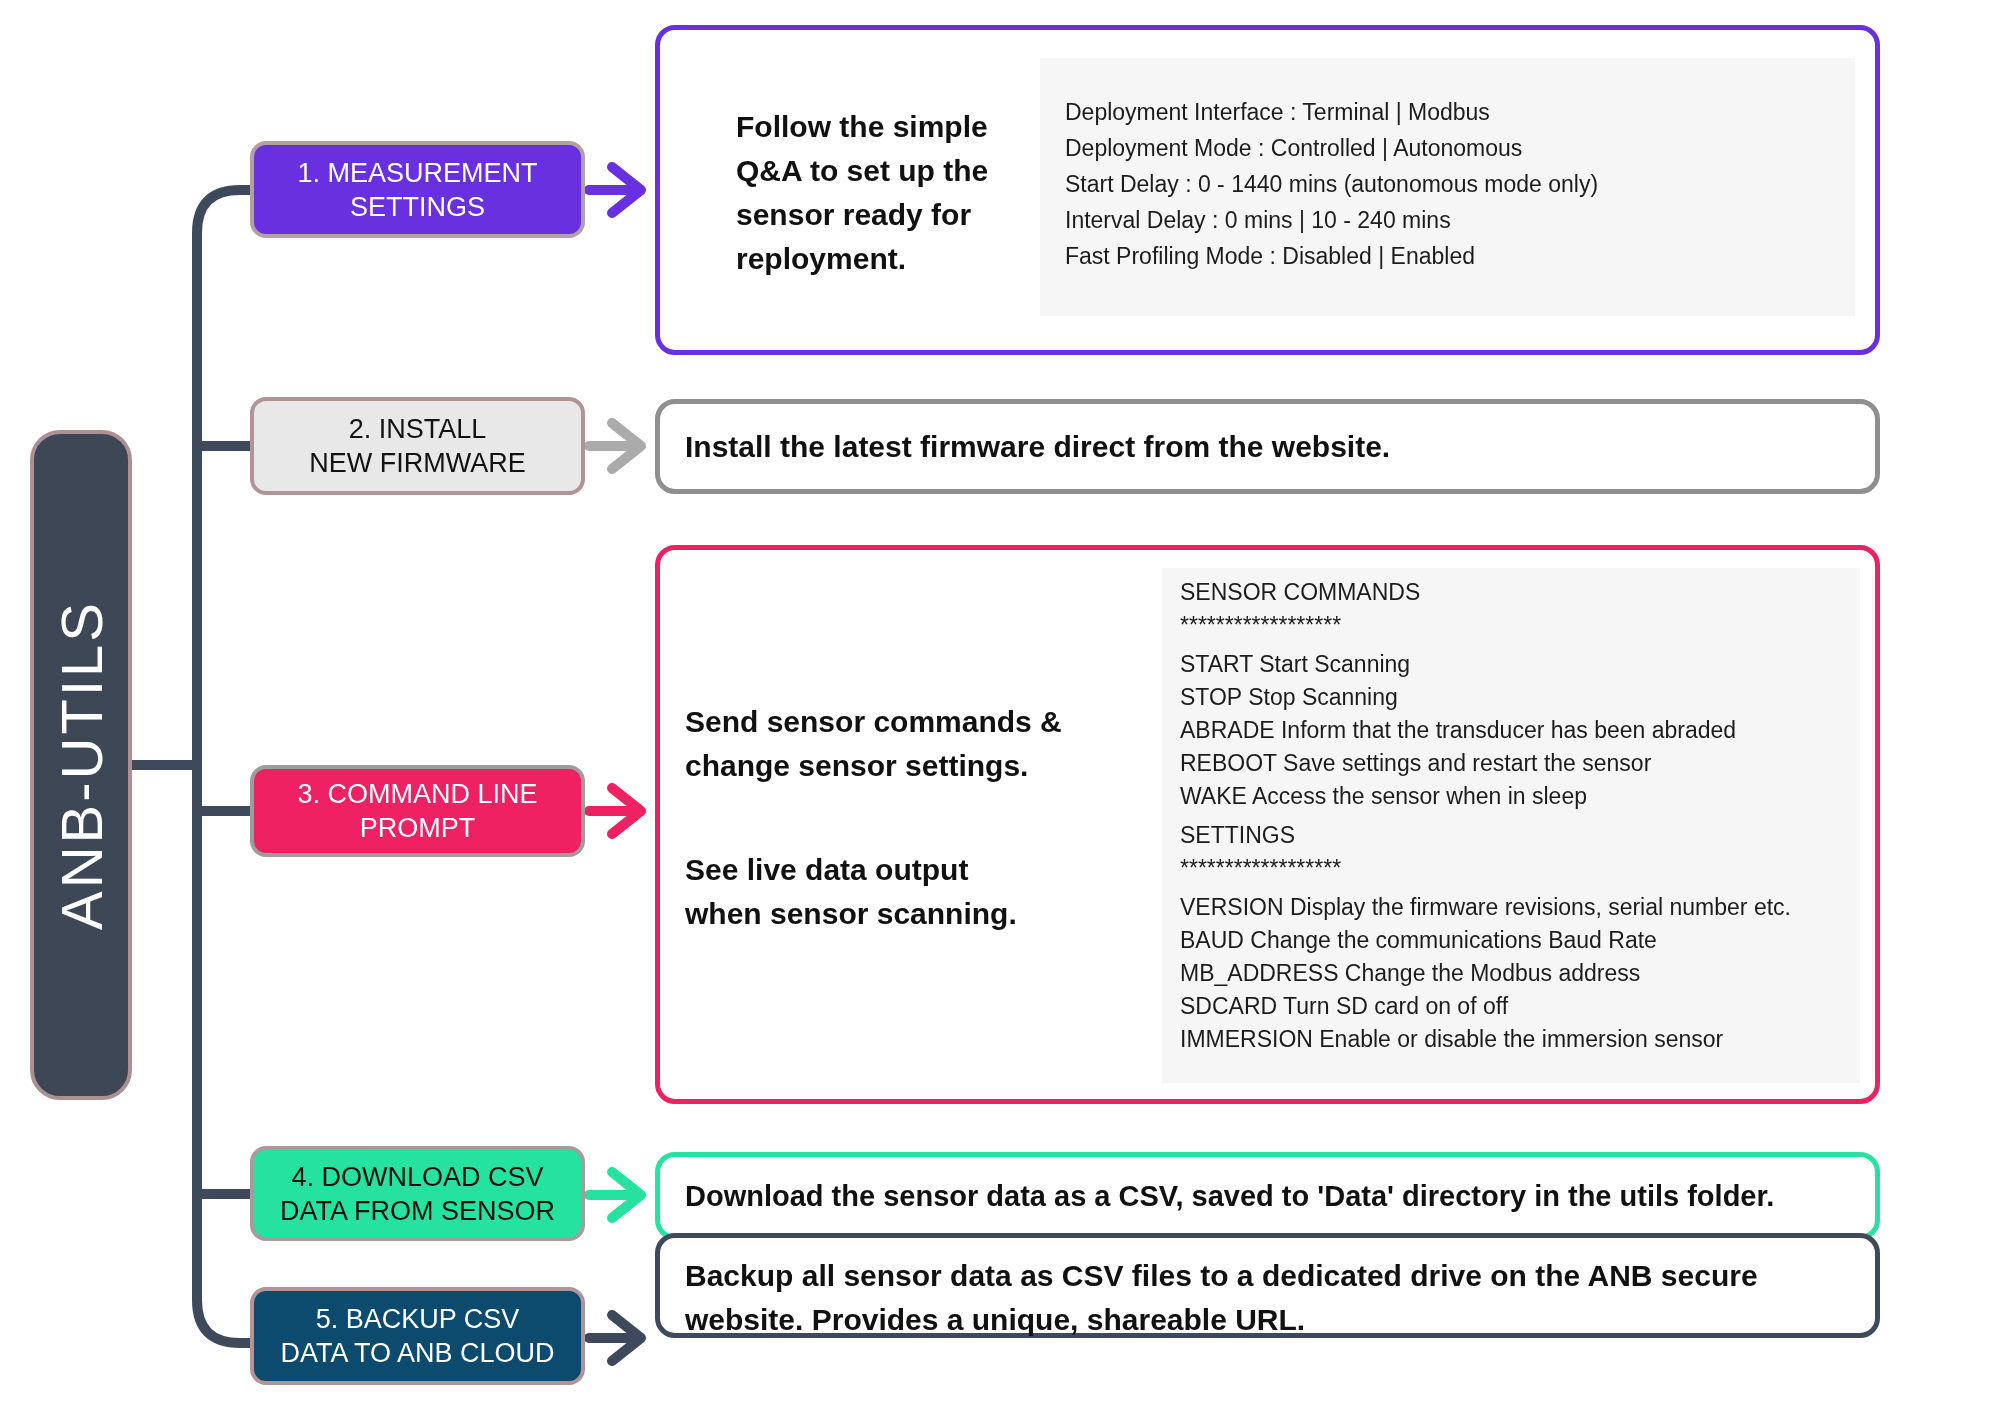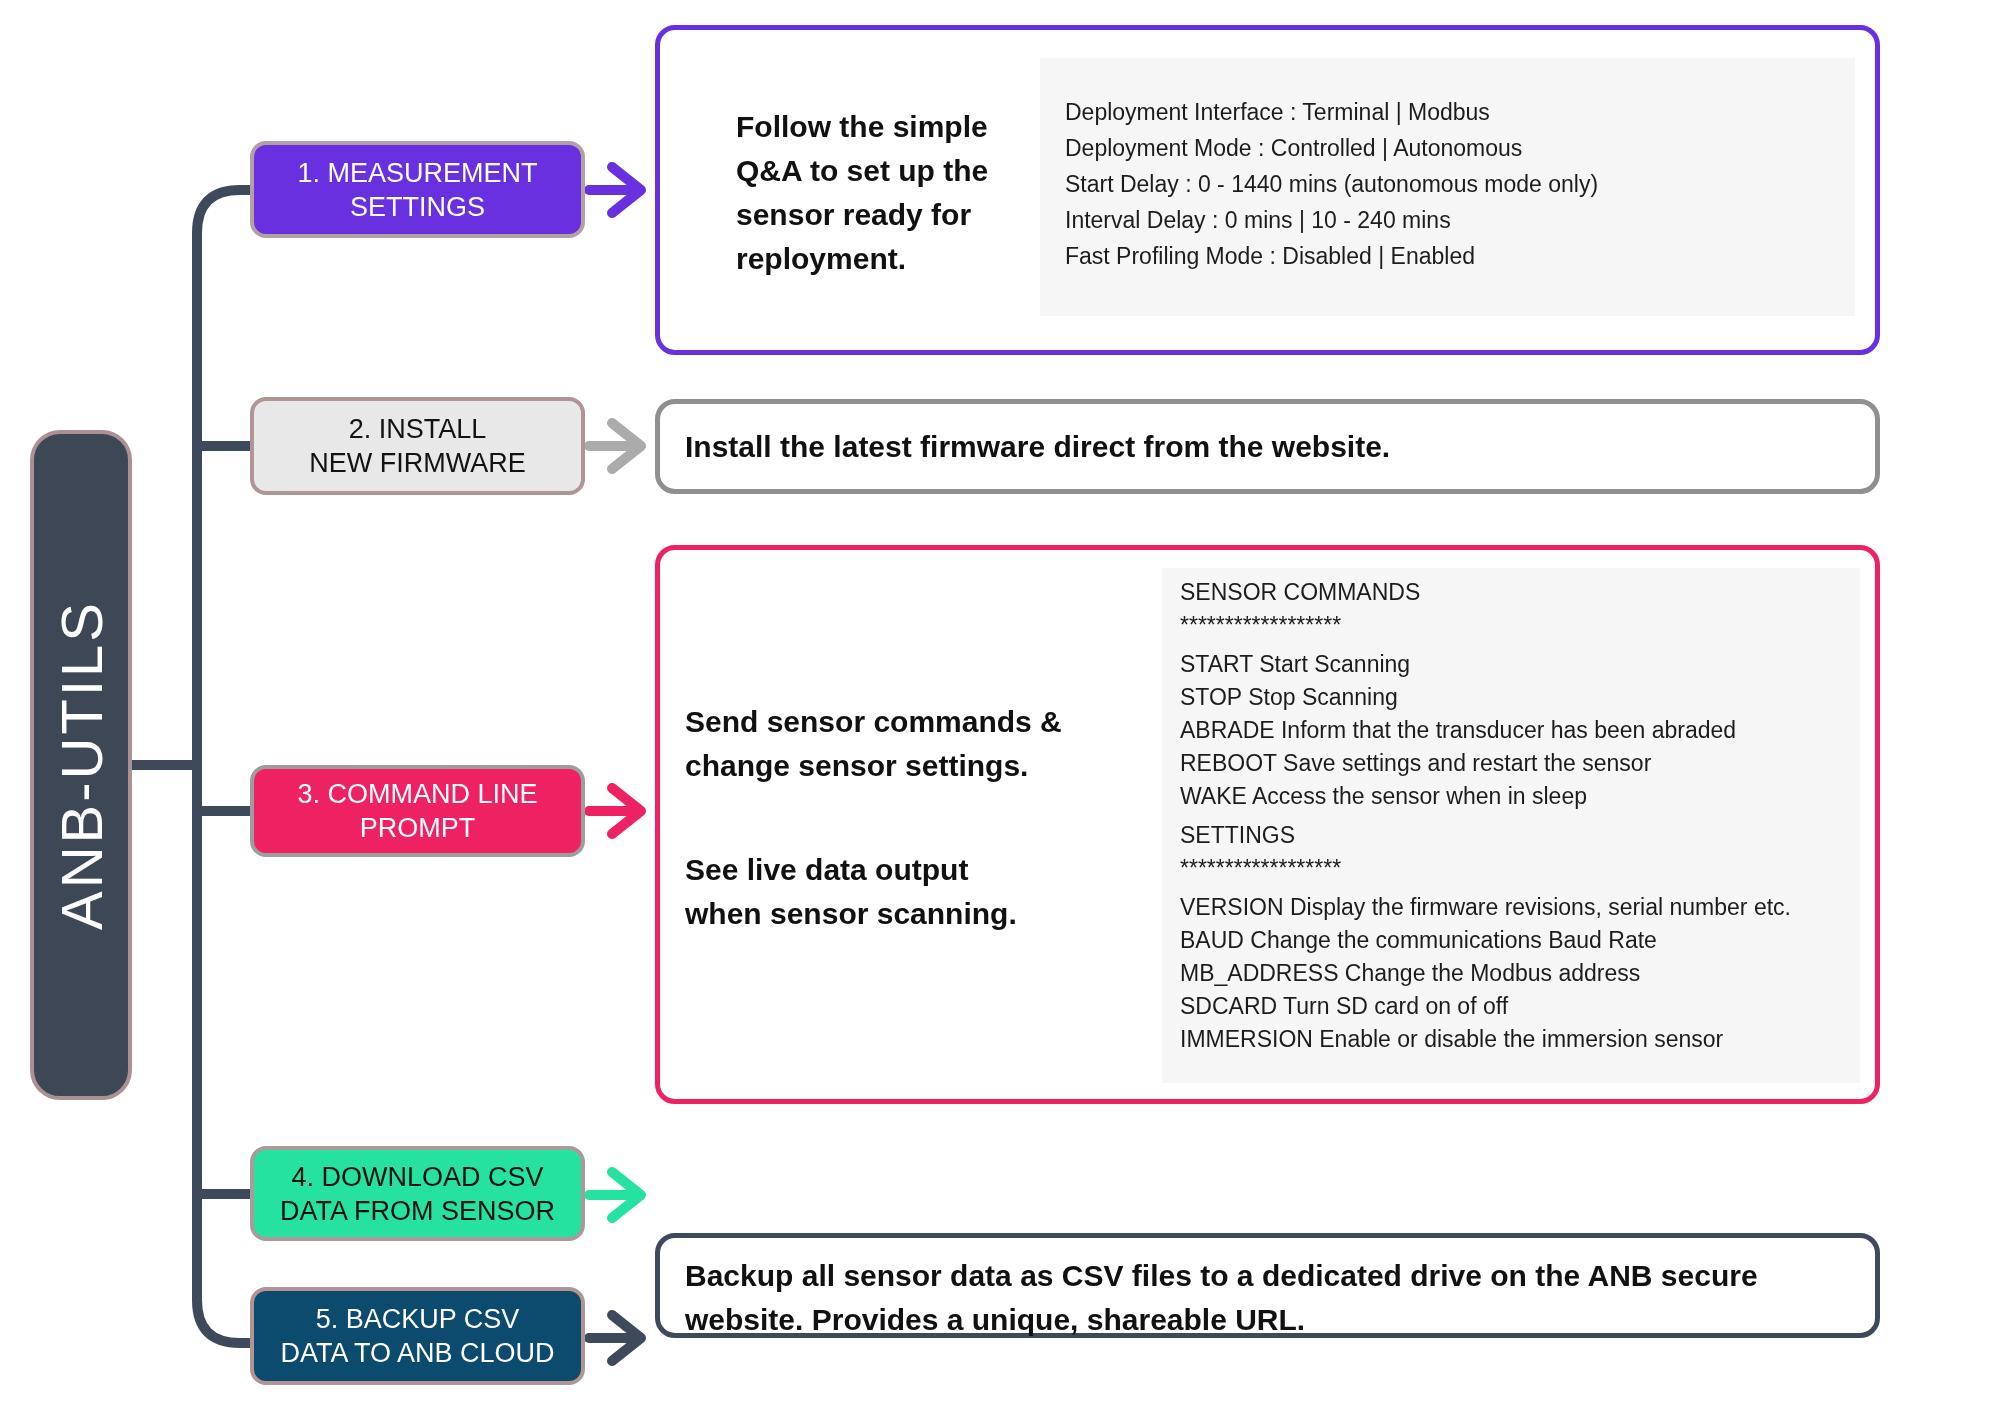--- a/index.html
+++ b/index.html
@@ -136,19 +136,22 @@
         <div class="line">******************</div>
         <div class="gap"></div>
         <div class="line">VERSION Display the firmware revisions, serial number etc.</div>
         <div class="line">BAUD Change the communications Baud Rate</div>
         <div class="line">MB_ADDRESS Change the Modbus address</div>
         <div class="line">SDCARD Turn SD card on of off</div>
         <div class="line">IMMERSION Enable or disable the immersion sensor</div>
       </div>
   </div>
 
+  <div class="panel panel4">
+    <div class="summary p4-summary">Download the sensor data as a CSV, saved to 'Data' directory in the utils folder.</div>
+  </div>
 
   <div class="panel panel5">
     <div class="summary p5-summary">Backup all sensor data as CSV files to a dedicated drive on the ANB secure
 website. Provides a unique, shareable URL.</div>
   </div>
 
 </div>
 
 </body></html>

